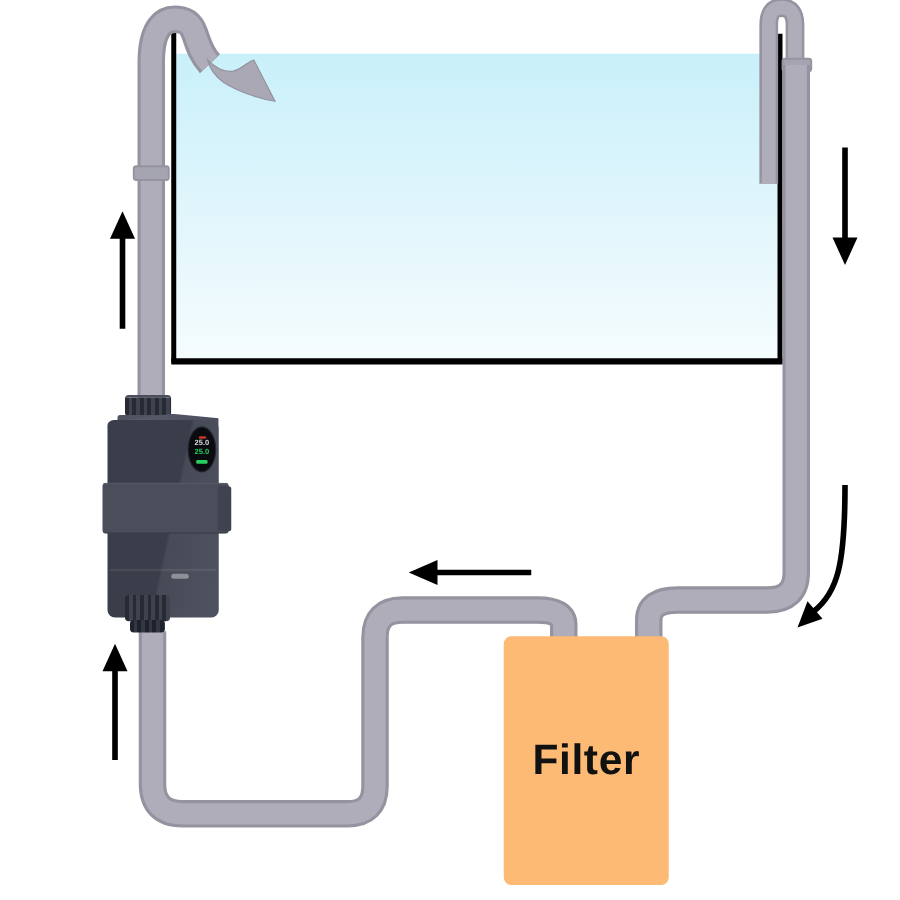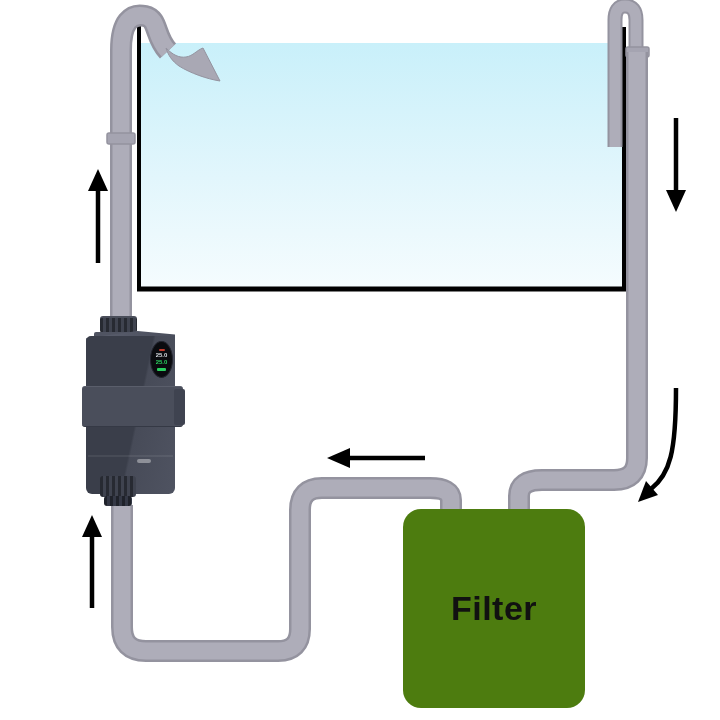--- a/index.html
+++ b/index.html
@@ -45,22 +45,22 @@
   .h-disp-bar{position:static;width:9px;height:3px;background:#2ad05f;border-radius:1px;margin-top:2px;}
   .h-bracket{left:4px;top:73px;width:101px;height:41px;background:#4a4e5b;border-radius:3px;
       border-top:1px solid #5a5e6b;border-bottom:1px solid #353945;}
   .h-bracket-tab{left:96px;top:76px;width:11px;height:36px;background:#3f4350;border-radius:2px;}
   .h-logo{left:59px;top:146px;width:14px;height:4px;background:rgba(255,255,255,0.38);border-radius:2px;}
   .h-bot-conn{left:22px;top:163px;width:36px;height:21px;border-radius:3px;}
   .h-bot-tip{left:26px;top:183px;width:28px;height:10px;border-radius:3px;
       background:repeating-linear-gradient(90deg,#1f222a 0 3px,#343845 3px 6px);}
 
   
-  .filter-box{position:absolute;left:403px;top:509px;width:182px;height:199px;background:#4d7c0f;
-      border-radius:18px;display:flex;align-items:center;justify-content:center;z-index:3;}
+  .filter-box{position:absolute;left:403px;top:509px;width:132px;height:199px;background:#fdba74;
+      border-radius:6px;display:flex;align-items:center;justify-content:center;z-index:3;}
   .filter-label{font-size:34px;font-weight:bold;color:#111111;letter-spacing:0.5px;}
 </style>
 </head>
 <body>
 
 <div class="stage">
 
   <svg width="720" height="720" viewBox="0 0 720 720">
     <defs>
       <linearGradient id="waterGrad" x1="0" y1="0" x2="0" y2="1">

